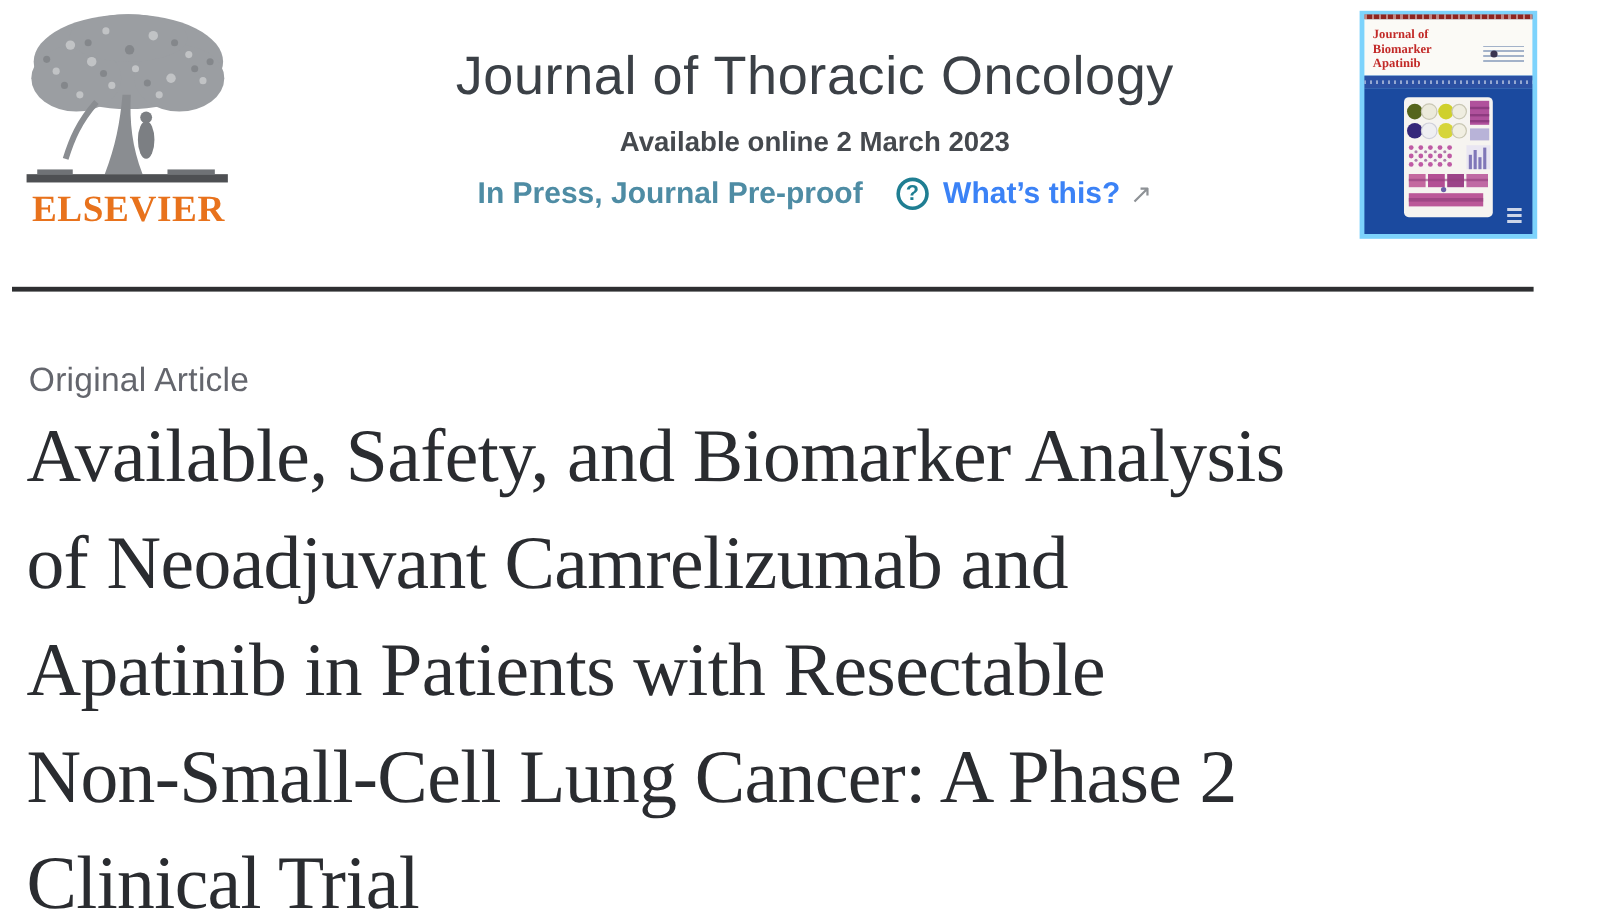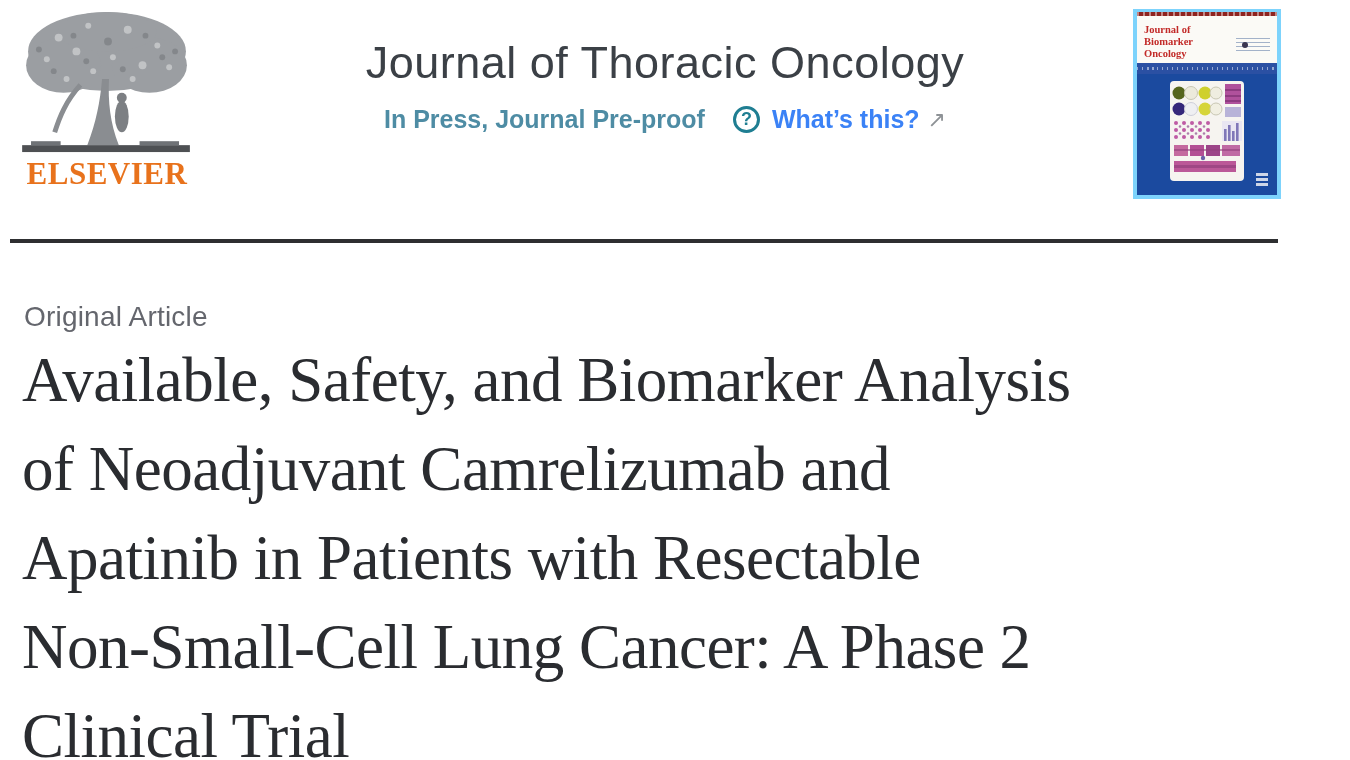--- a/index.html
+++ b/index.html
@@ -7,21 +7,21 @@
               font-family:"Liberation Sans", sans-serif; }
   .stage { position:relative; width:1350px; height:760px; background:#fff; }
 
   
   .elsevier-logo { position:absolute; left:18px; top:8px; width:178px; text-align:center; cursor:pointer; }
   .elsevier-logo svg { display:block; filter:blur(0.6px); }
   .elsevier-wordmark { font-family:"Liberation Serif", serif; font-weight:700; font-size:31px;
                        line-height:36px; color:#E8721C; letter-spacing:0.5px; }
 
   
-  .journal-info { position:absolute; left:250px; top:36px; width:830px; text-align:center; }
+  .journal-info { position:absolute; left:264px; top:36px; width:830px; text-align:center; }
   .journal-title { font-size:45px; line-height:54px; color:#3B4046; font-weight:400; letter-spacing:0.5px; cursor:pointer; }
   .available-online { margin-top:15px; font-size:23px; font-weight:700; color:#45494E; }
   .inpress-row { margin-top:15px; display:flex; justify-content:center; align-items:center; gap:12px; }
   .inpress-link { font-size:25px; font-weight:700; color:#4E8CA4; cursor:pointer; }
   .help-icon { width:27px; height:27px; border:3px solid #1F7E92; border-radius:50%;
                color:#1F7E92; font-size:18px; font-weight:700; line-height:21px;
                display:flex; align-items:center; justify-content:center; margin-left:16px; cursor:pointer; }
   .whats-this { font-size:25px; font-weight:700; color:#3b82f6; cursor:pointer; }
   .ext-arrow { font-size:22px; color:#8E9296; margin-left:-4px; }
 
@@ -102,35 +102,36 @@
         <rect x="3" y="139" width="170" height="7" fill="#4E5053"></rect>
         <rect x="12" y="135" width="30" height="4" fill="#6F7276"></rect>
         <rect x="122" y="135" width="40" height="4" fill="#6F7276"></rect>
       </svg>
     </span>
     <div class="elsevier-wordmark">ELSEVIER</div>
   </div>
 
   <div class="journal-info">
     <div class="journal-title">Journal of Thoracic Oncology</div>
+    <div class="available-online">Available online 2 March 2023</div>
     <div class="inpress-row">
       <span class="inpress-link">In Press, Journal Pre-proof</span>
       <span class="help-icon">?</span>
       <span class="whats-this">What’s this?</span>
       <span class="ext-arrow">↗</span>
     </div>
   </div>
 
   <div class="cover-thumb">
     <div class="cover-header">
       <div class="cover-topline"></div>
       <div class="cover-title">
         <div>Journal of</div>
         <div>Biomarker</div>
-        <div>Oncology</div>
+        <div>Apatinib</div>
       </div>
       <div class="cover-emblem">
         <div class="cover-emblem-dot"></div>
       </div>
     </div>
     <div class="cover-band"></div>
     <div class="cover-body">
       <div class="cover-panel">
         <svg viewBox="0 0 74 100" width="74" height="100" aria-hidden="true">
 

